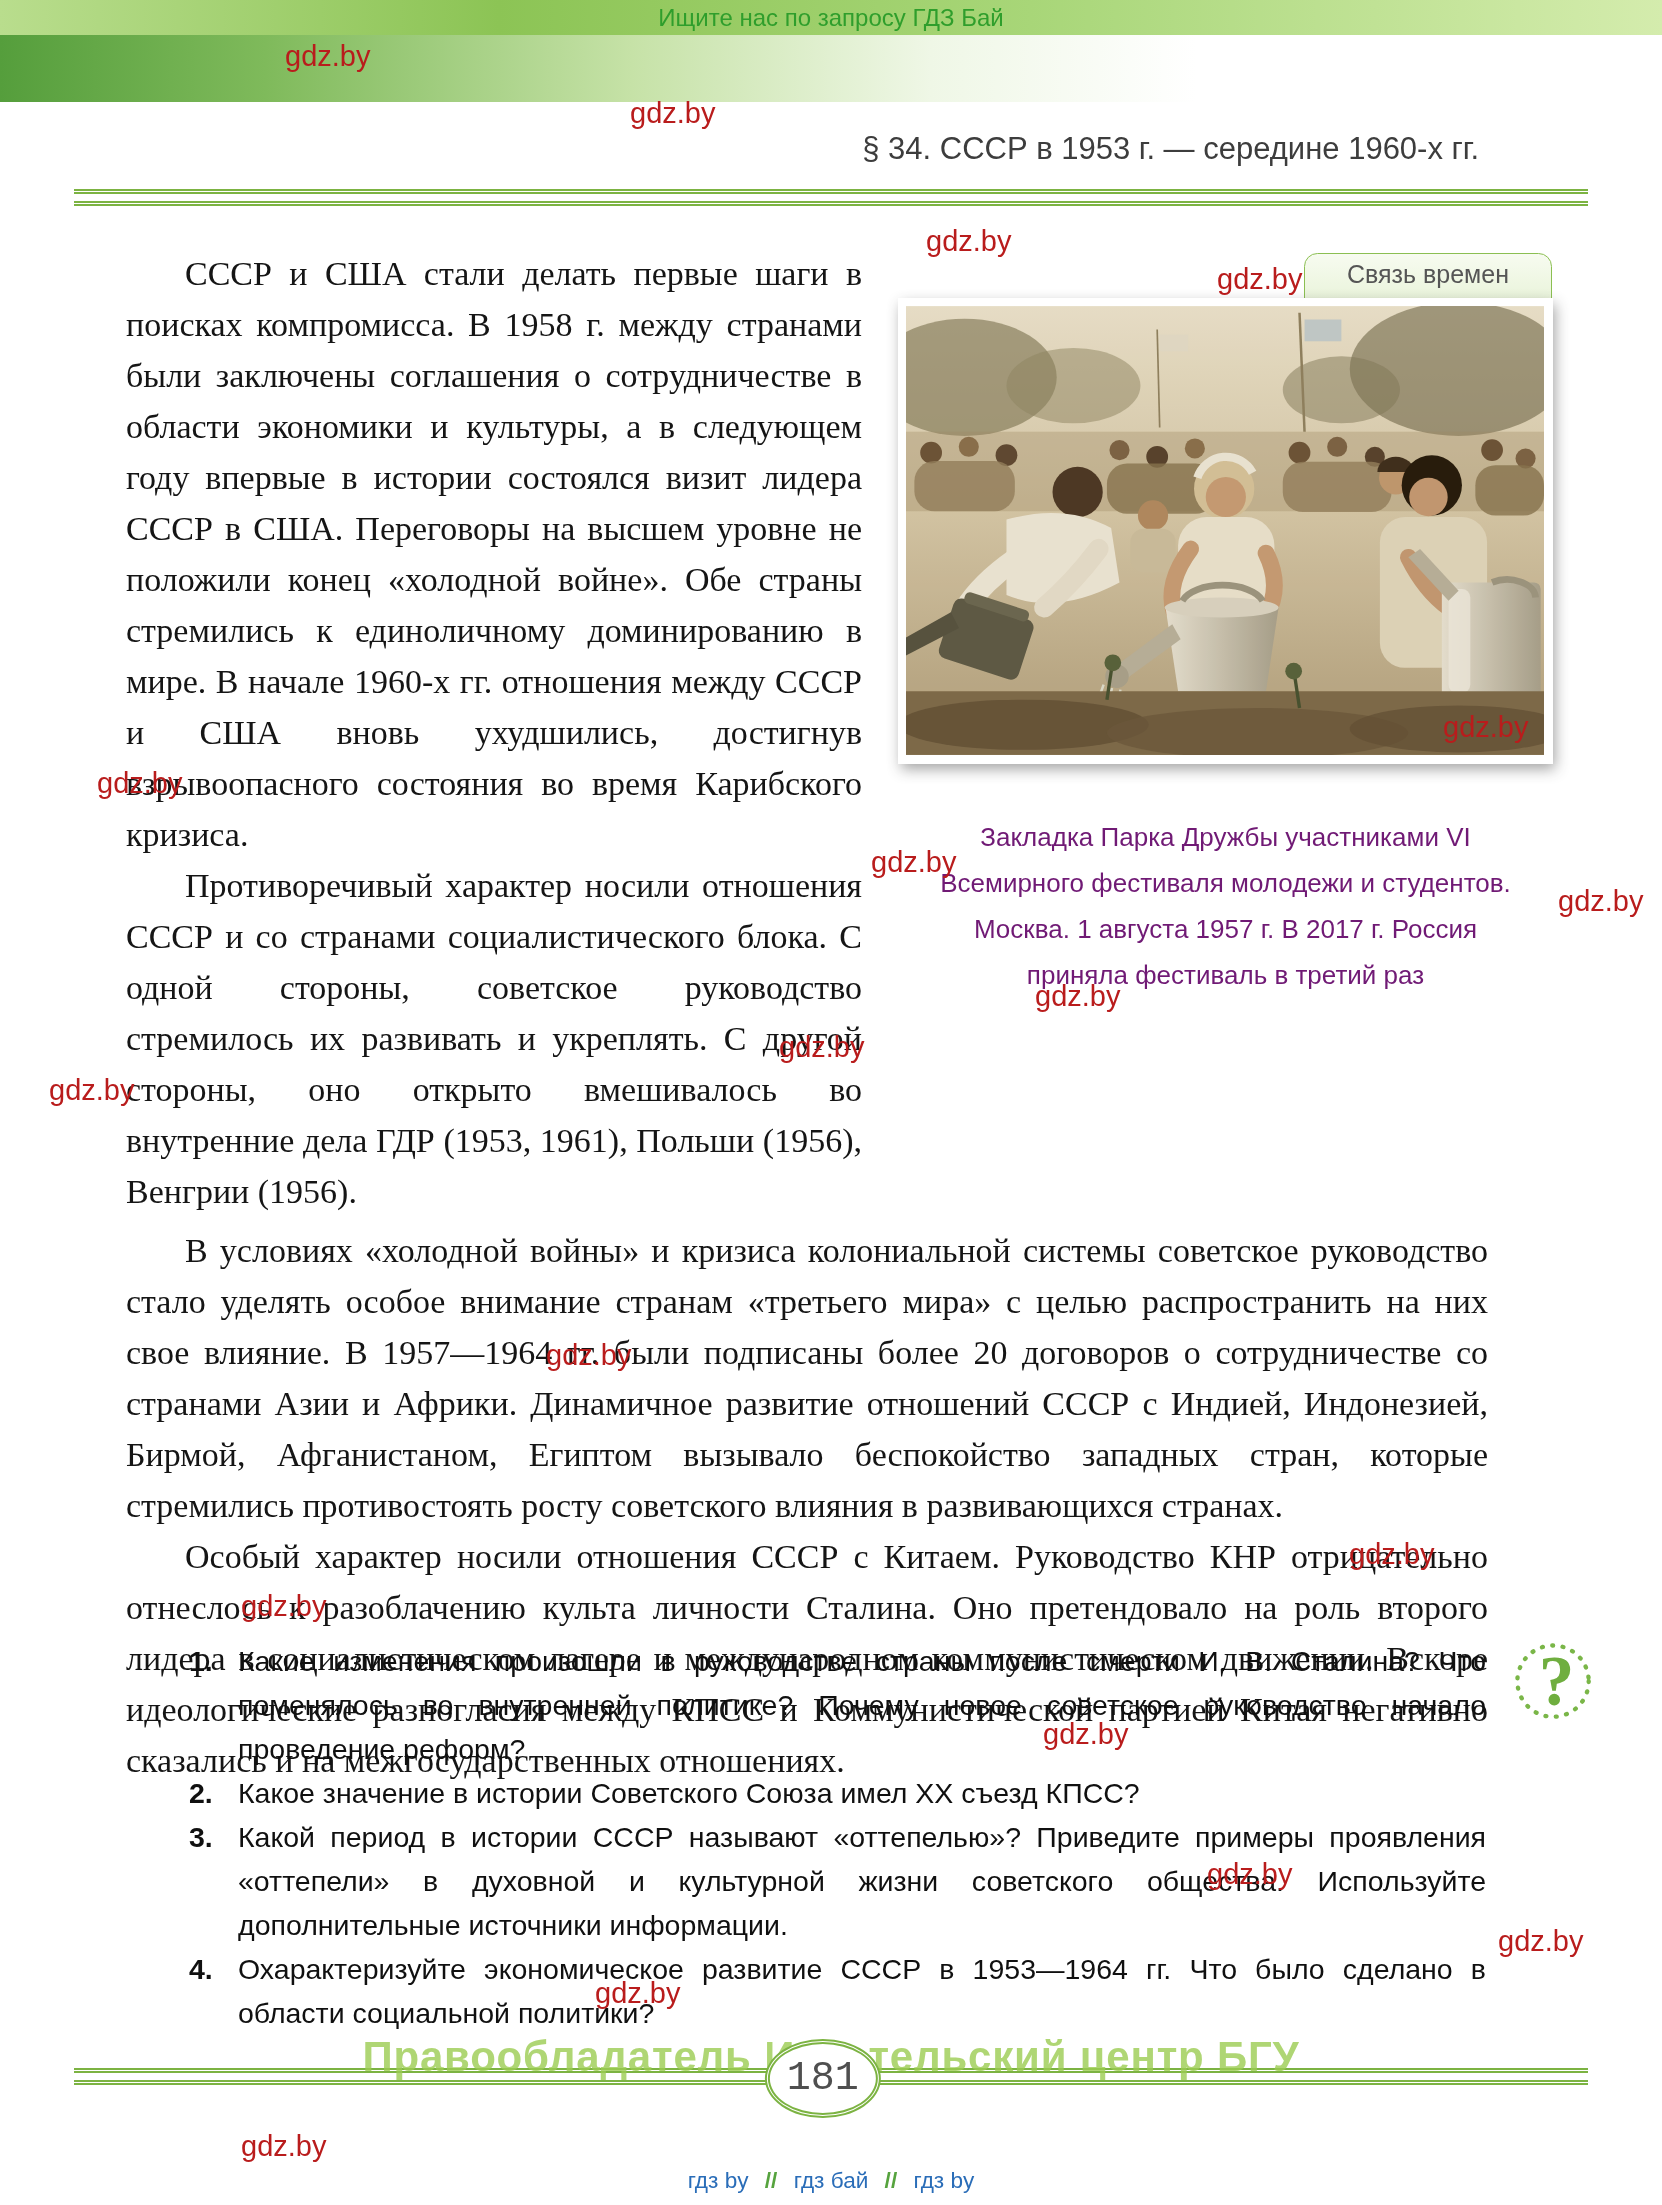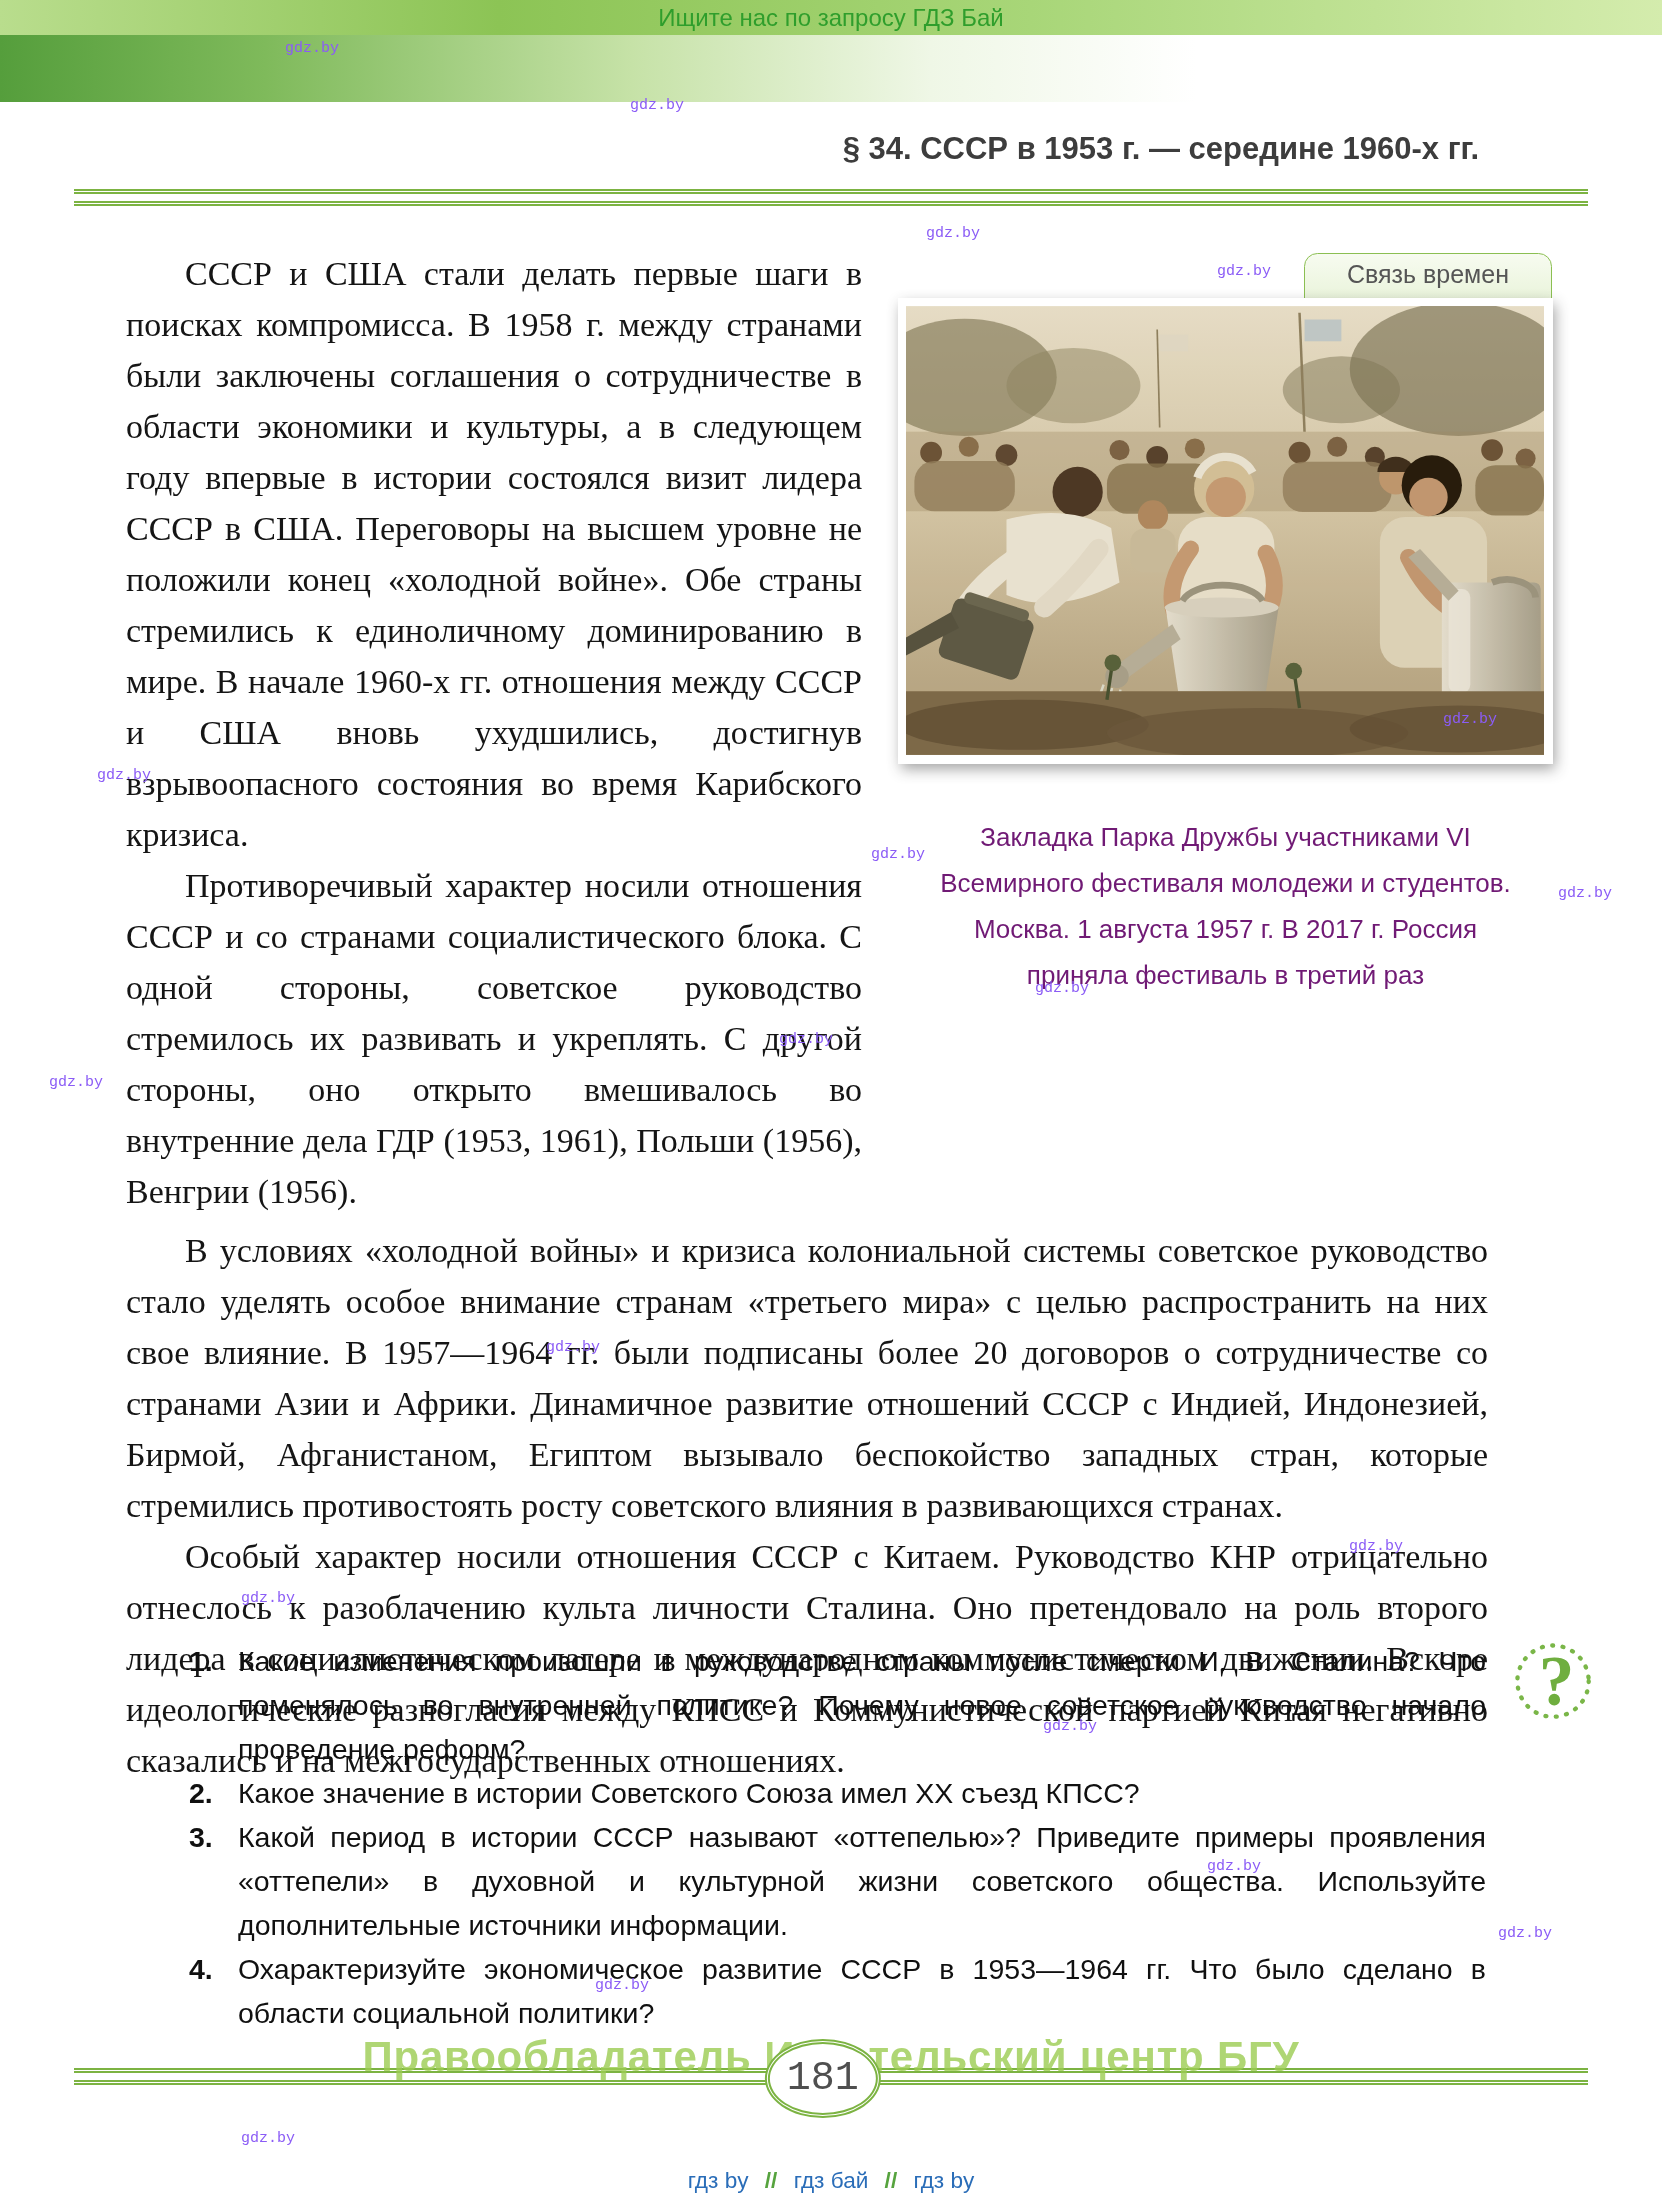--- a/index.html
+++ b/index.html
@@ -8,21 +8,21 @@
 
   
   .banner1{position:absolute;left:0;top:0;width:1662px;height:35px;
            background:linear-gradient(90deg,#b9dd8d 0%,#8cc455 30%,#a8d678 62%,#d4ecad 100%);
            display:flex;align-items:center;justify-content:center;
            font-family:Liberation Sans, sans-serif;font-size:24px;color:#2f9e2c;}
   .banner2{position:absolute;left:0;top:35px;width:1662px;height:67px;
            background:linear-gradient(90deg,#559e3c 0%,#7fba5b 16%,#c6e2a7 38%,#eff7e6 56%,#ffffff 72%);}
 
   .title{position:absolute;top:131px;right:183px;white-space:nowrap;
-         font-family:"Liberation Sans",sans-serif;font-weight:bold;font-size:31px;color:#3d3d3d;}
+         font-family:"Liberation Sans",sans-serif;font-weight:normal;font-size:31px;color:#3d3d3d;}
 
   .rule{position:absolute;left:74px;right:74px;height:6.7px;
         border-top:5px double #7cb342;border-bottom:5px double #7cb342;}
   .rule-top{top:189px;}
   .rule-bottom{top:2068px;z-index:2;}
 
   .body-text p{margin:0;text-indent:59px;text-align:justify;hyphens:auto;
                font-size:34px;line-height:51px;color:#151515;}
   .leftcol{position:absolute;left:126px;top:248px;width:736px;}
   .fullcol{position:absolute;left:126px;top:1225px;width:1362px;}
@@ -55,21 +55,21 @@
   .page-num{position:absolute;left:50%;top:2039px;transform:translateX(-57%);z-index:4;
             width:116px;height:79px;border:5.9px double #7cb342;border-radius:50%;
             background:#ffffff;box-sizing:border-box;display:flex;align-items:center;justify-content:center;
             font-family:Liberation Mono, monospace;font-size:40px;color:#4f4f4f;}
   .footer{position:absolute;left:0;right:0;top:2168px;text-align:center;
           font-family:"Liberation Sans",sans-serif;font-size:22.6px;}
   .flink{color:#2a6db8;cursor:pointer;margin:0 5px;}
   .fsep{color:#56a33e;font-weight:bold;margin:0 5px;}
 
   .wm{position:absolute;z-index:30;white-space:nowrap;
-      font-family:Liberation Mono, monospace;font-size:15px;color:#8b5cf6;}
+      font-family:Liberation Sans, sans-serif;font-size:29px;color:#b91c1c;}
 </style>
 </head>
 <body>
 
 <div class="page">
 
   <div class="banner1">
     <span>Ищите нас по запросу ГДЗ Бай</span>
   </div>
   <div class="banner2"></div>

